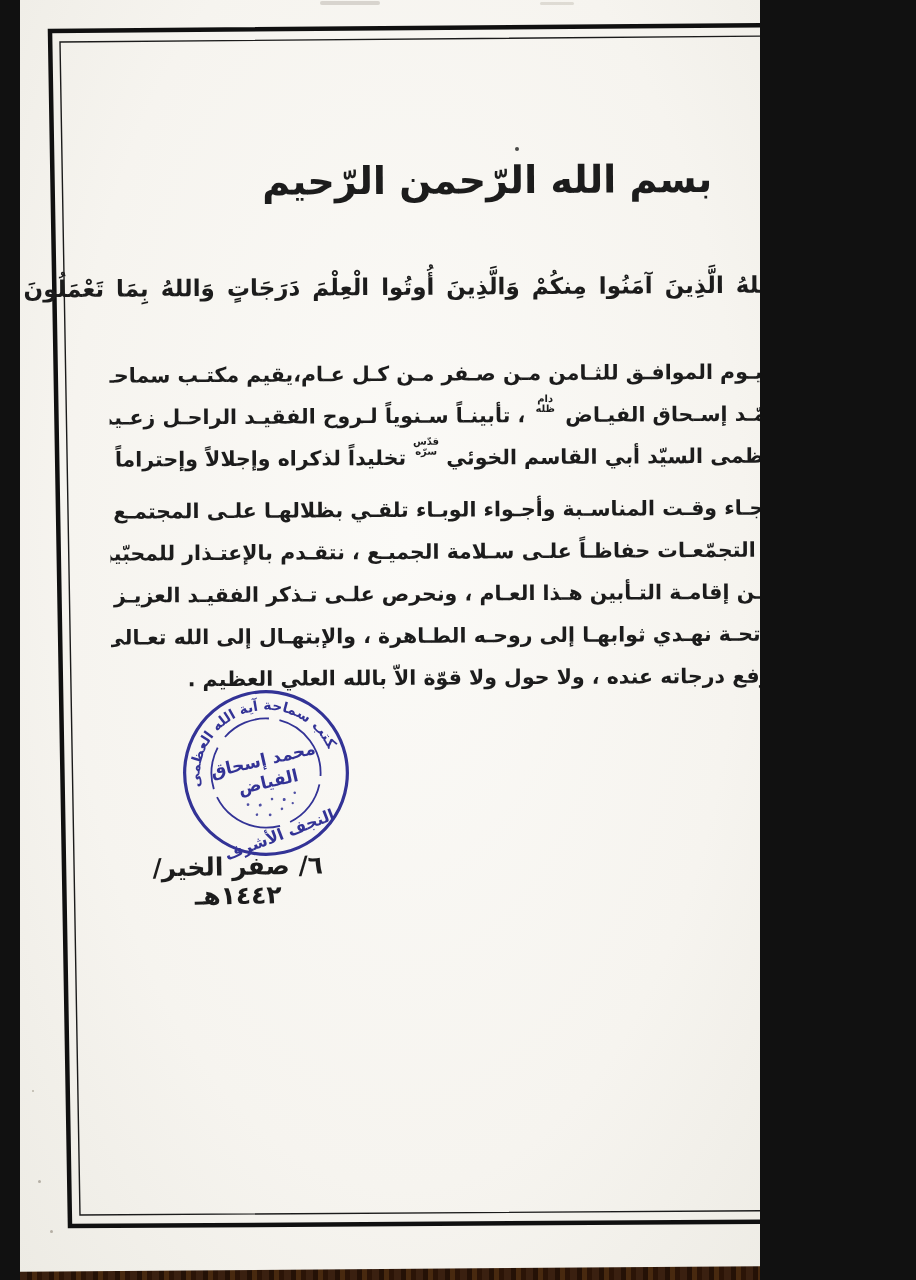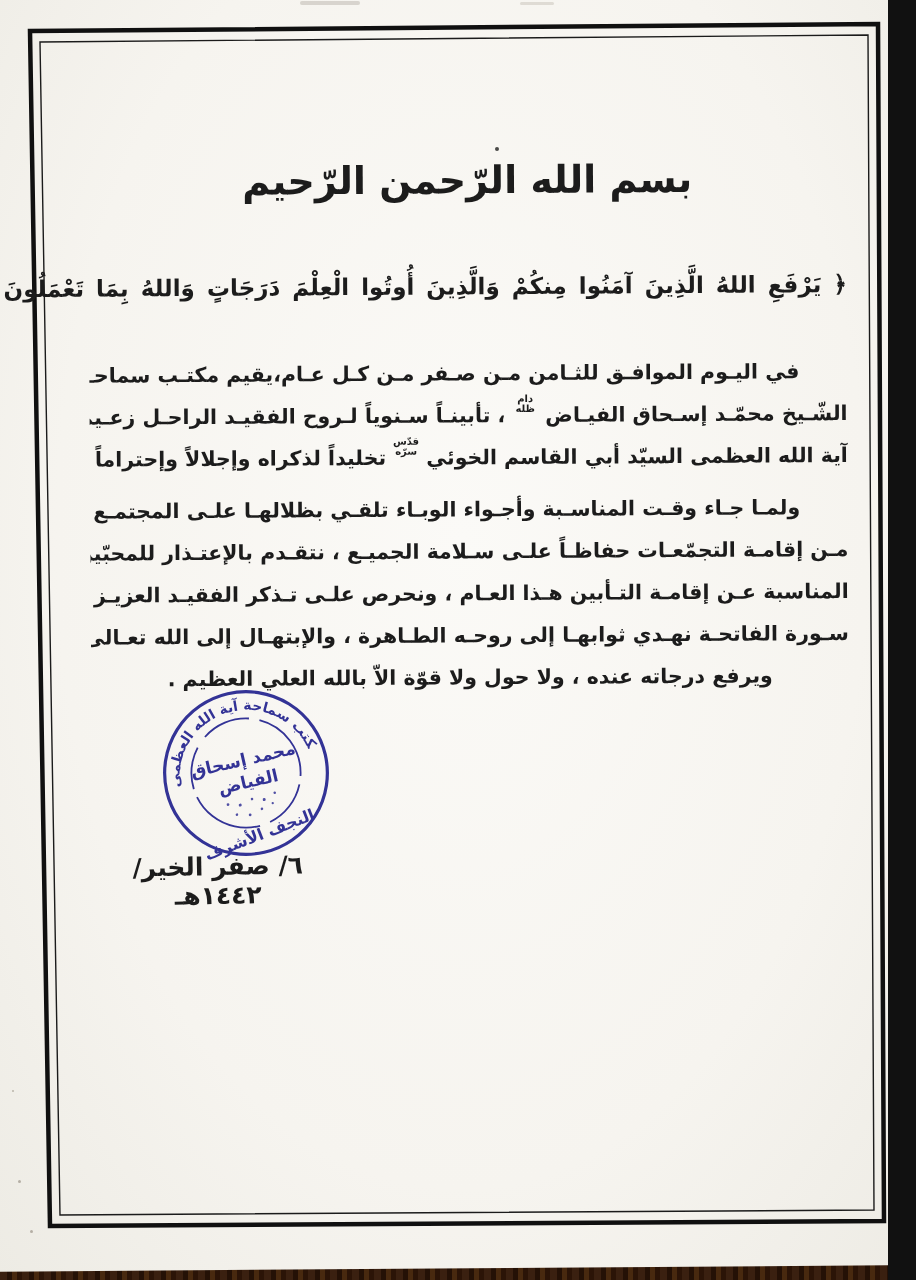--- a/index.html
+++ b/index.html
@@ -1,19 +1,19 @@
 <!DOCTYPE html>
 <html lang="ar"><head>
 <meta charset="utf-8">
 <style>
   html,body{margin:0;padding:0;background:#111;}
   #stage{
-    position:relative;width:888px;height:1280px;overflow:hidden;
+    position:relative;width:740px;height:1280px;overflow:hidden;
     background:radial-gradient(ellipse at 52% 42%, #fbfaf7 0%, #f6f4ef 62%, #edebe4 100%);
-    font-family:"DejaVu Sans",sans-serif;color:#1c1c1c;
+    font-family:"DejaVu Sans",sans-serif;color:#1c1c1c;margin-left:20px;
   }
   .frame{position:absolute;left:0;top:0;}
   .content{
     position:absolute;left:88px;top:150px;width:758px;
     direction:rtl;transform:rotate(-0.35deg);transform-origin:100% 0;
   }
   .basmala{
     text-align:center;font-size:38px;font-weight:bold;line-height:56px;
     letter-spacing:-1px;
   }

